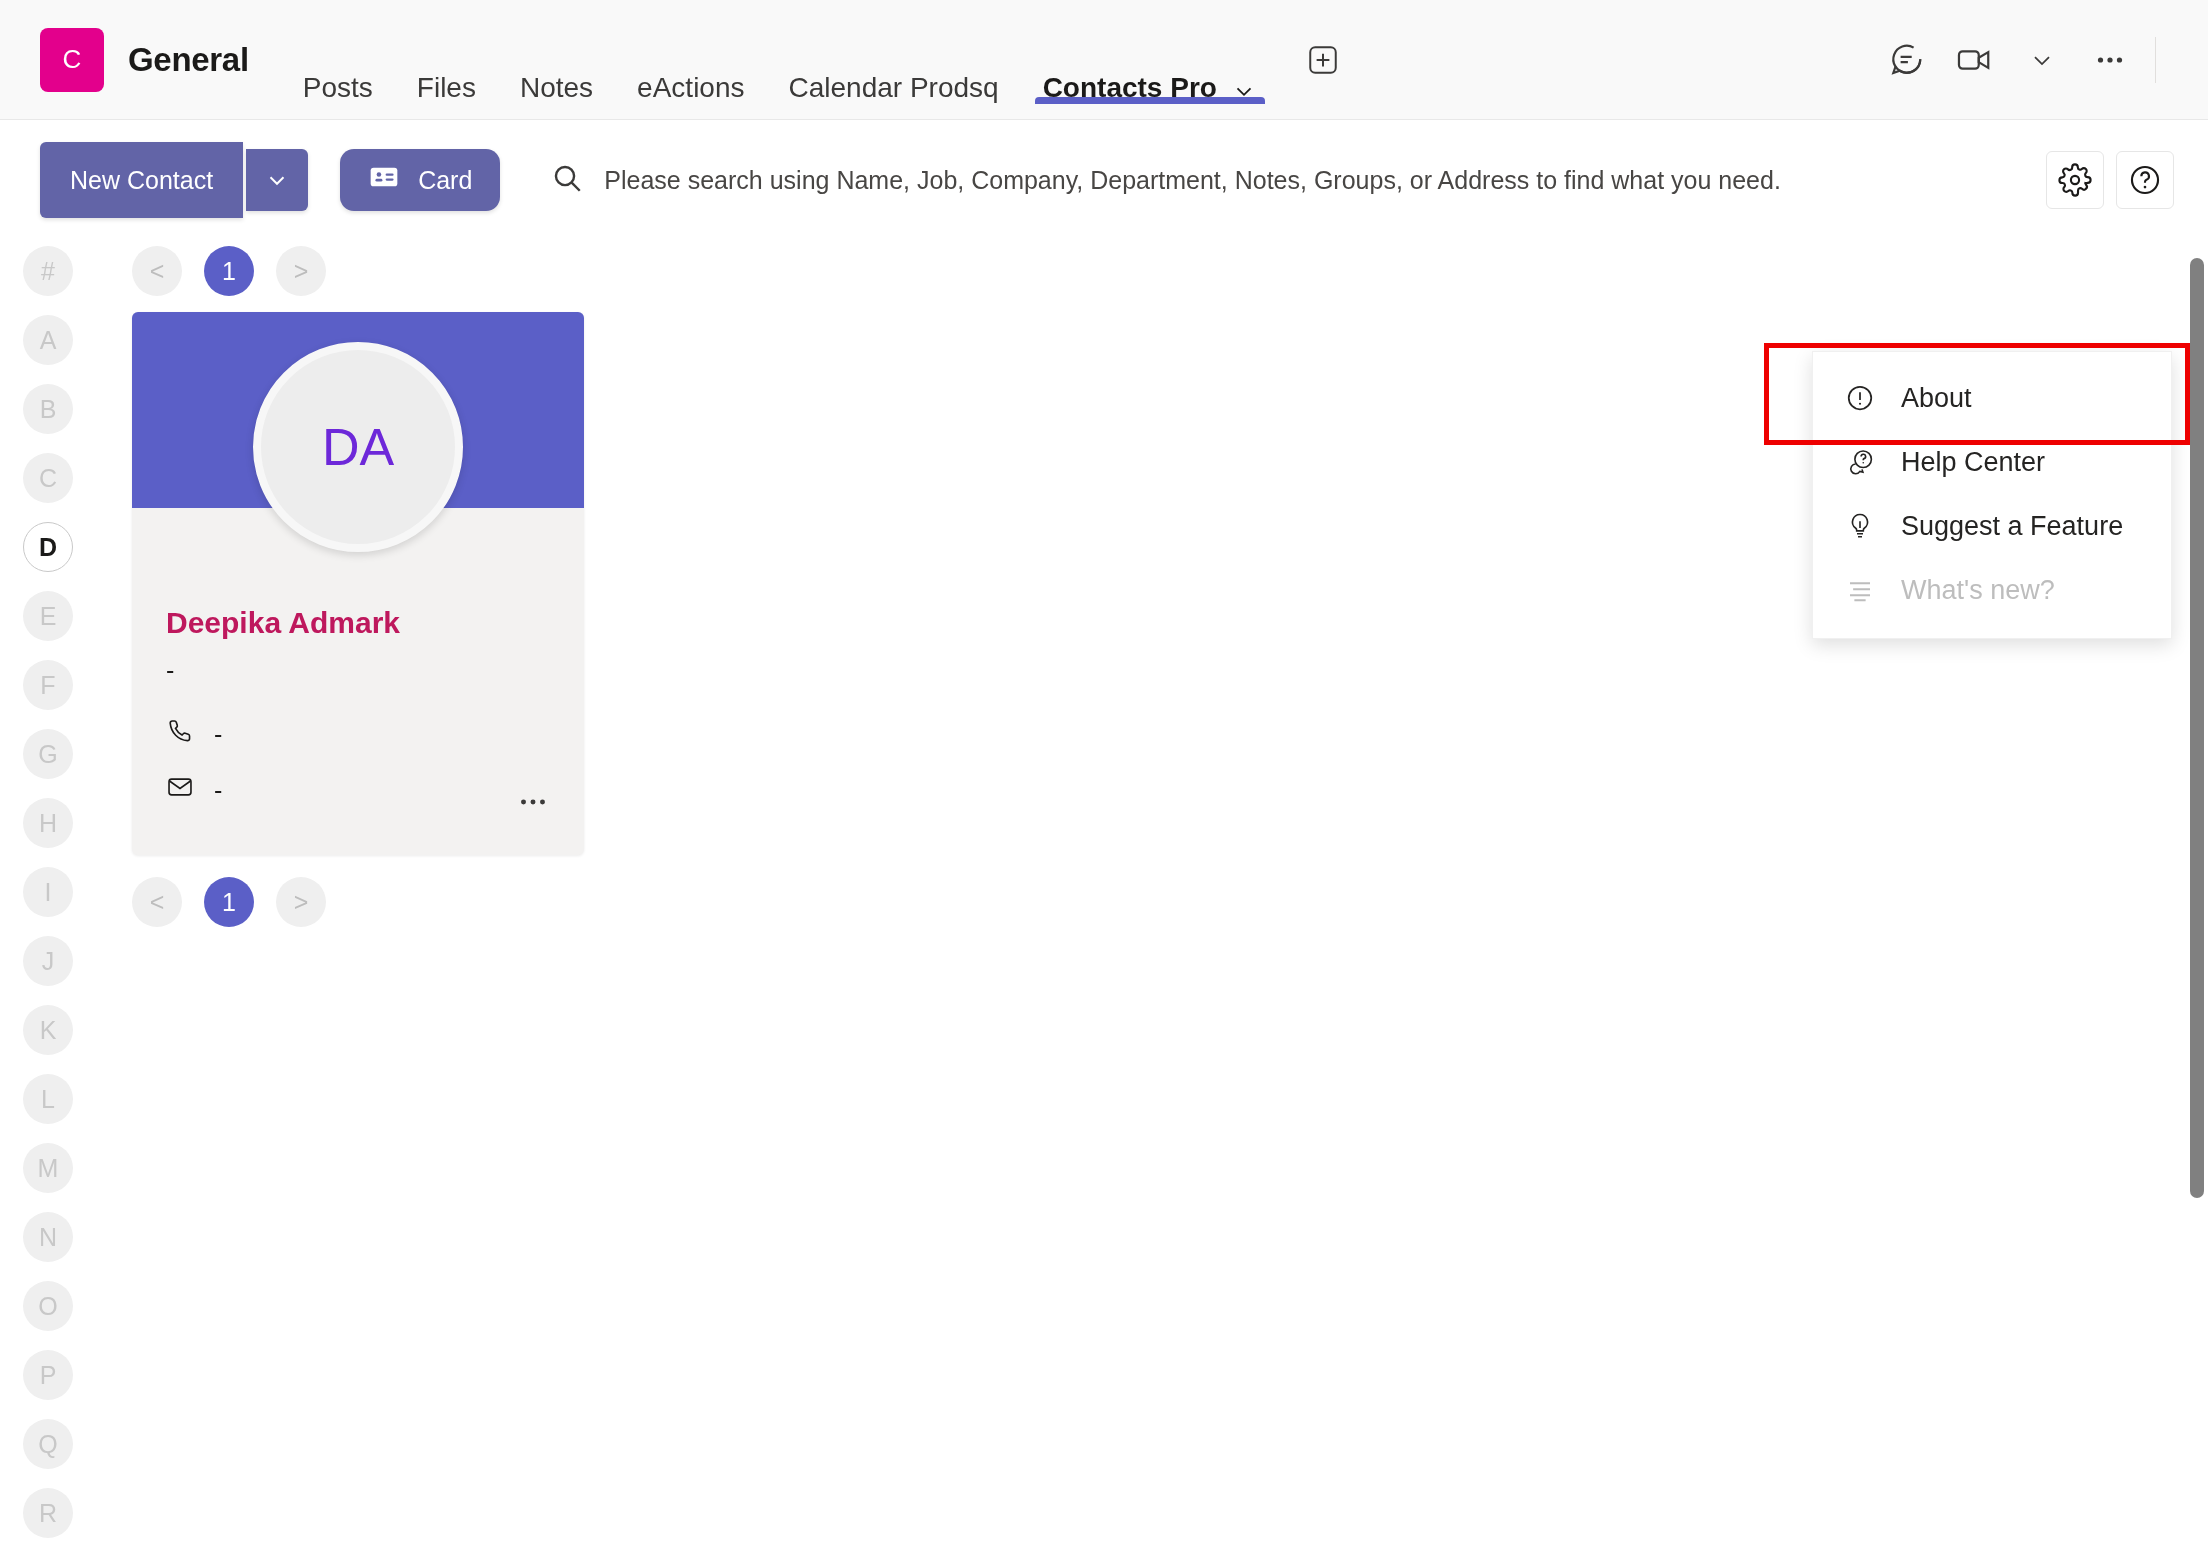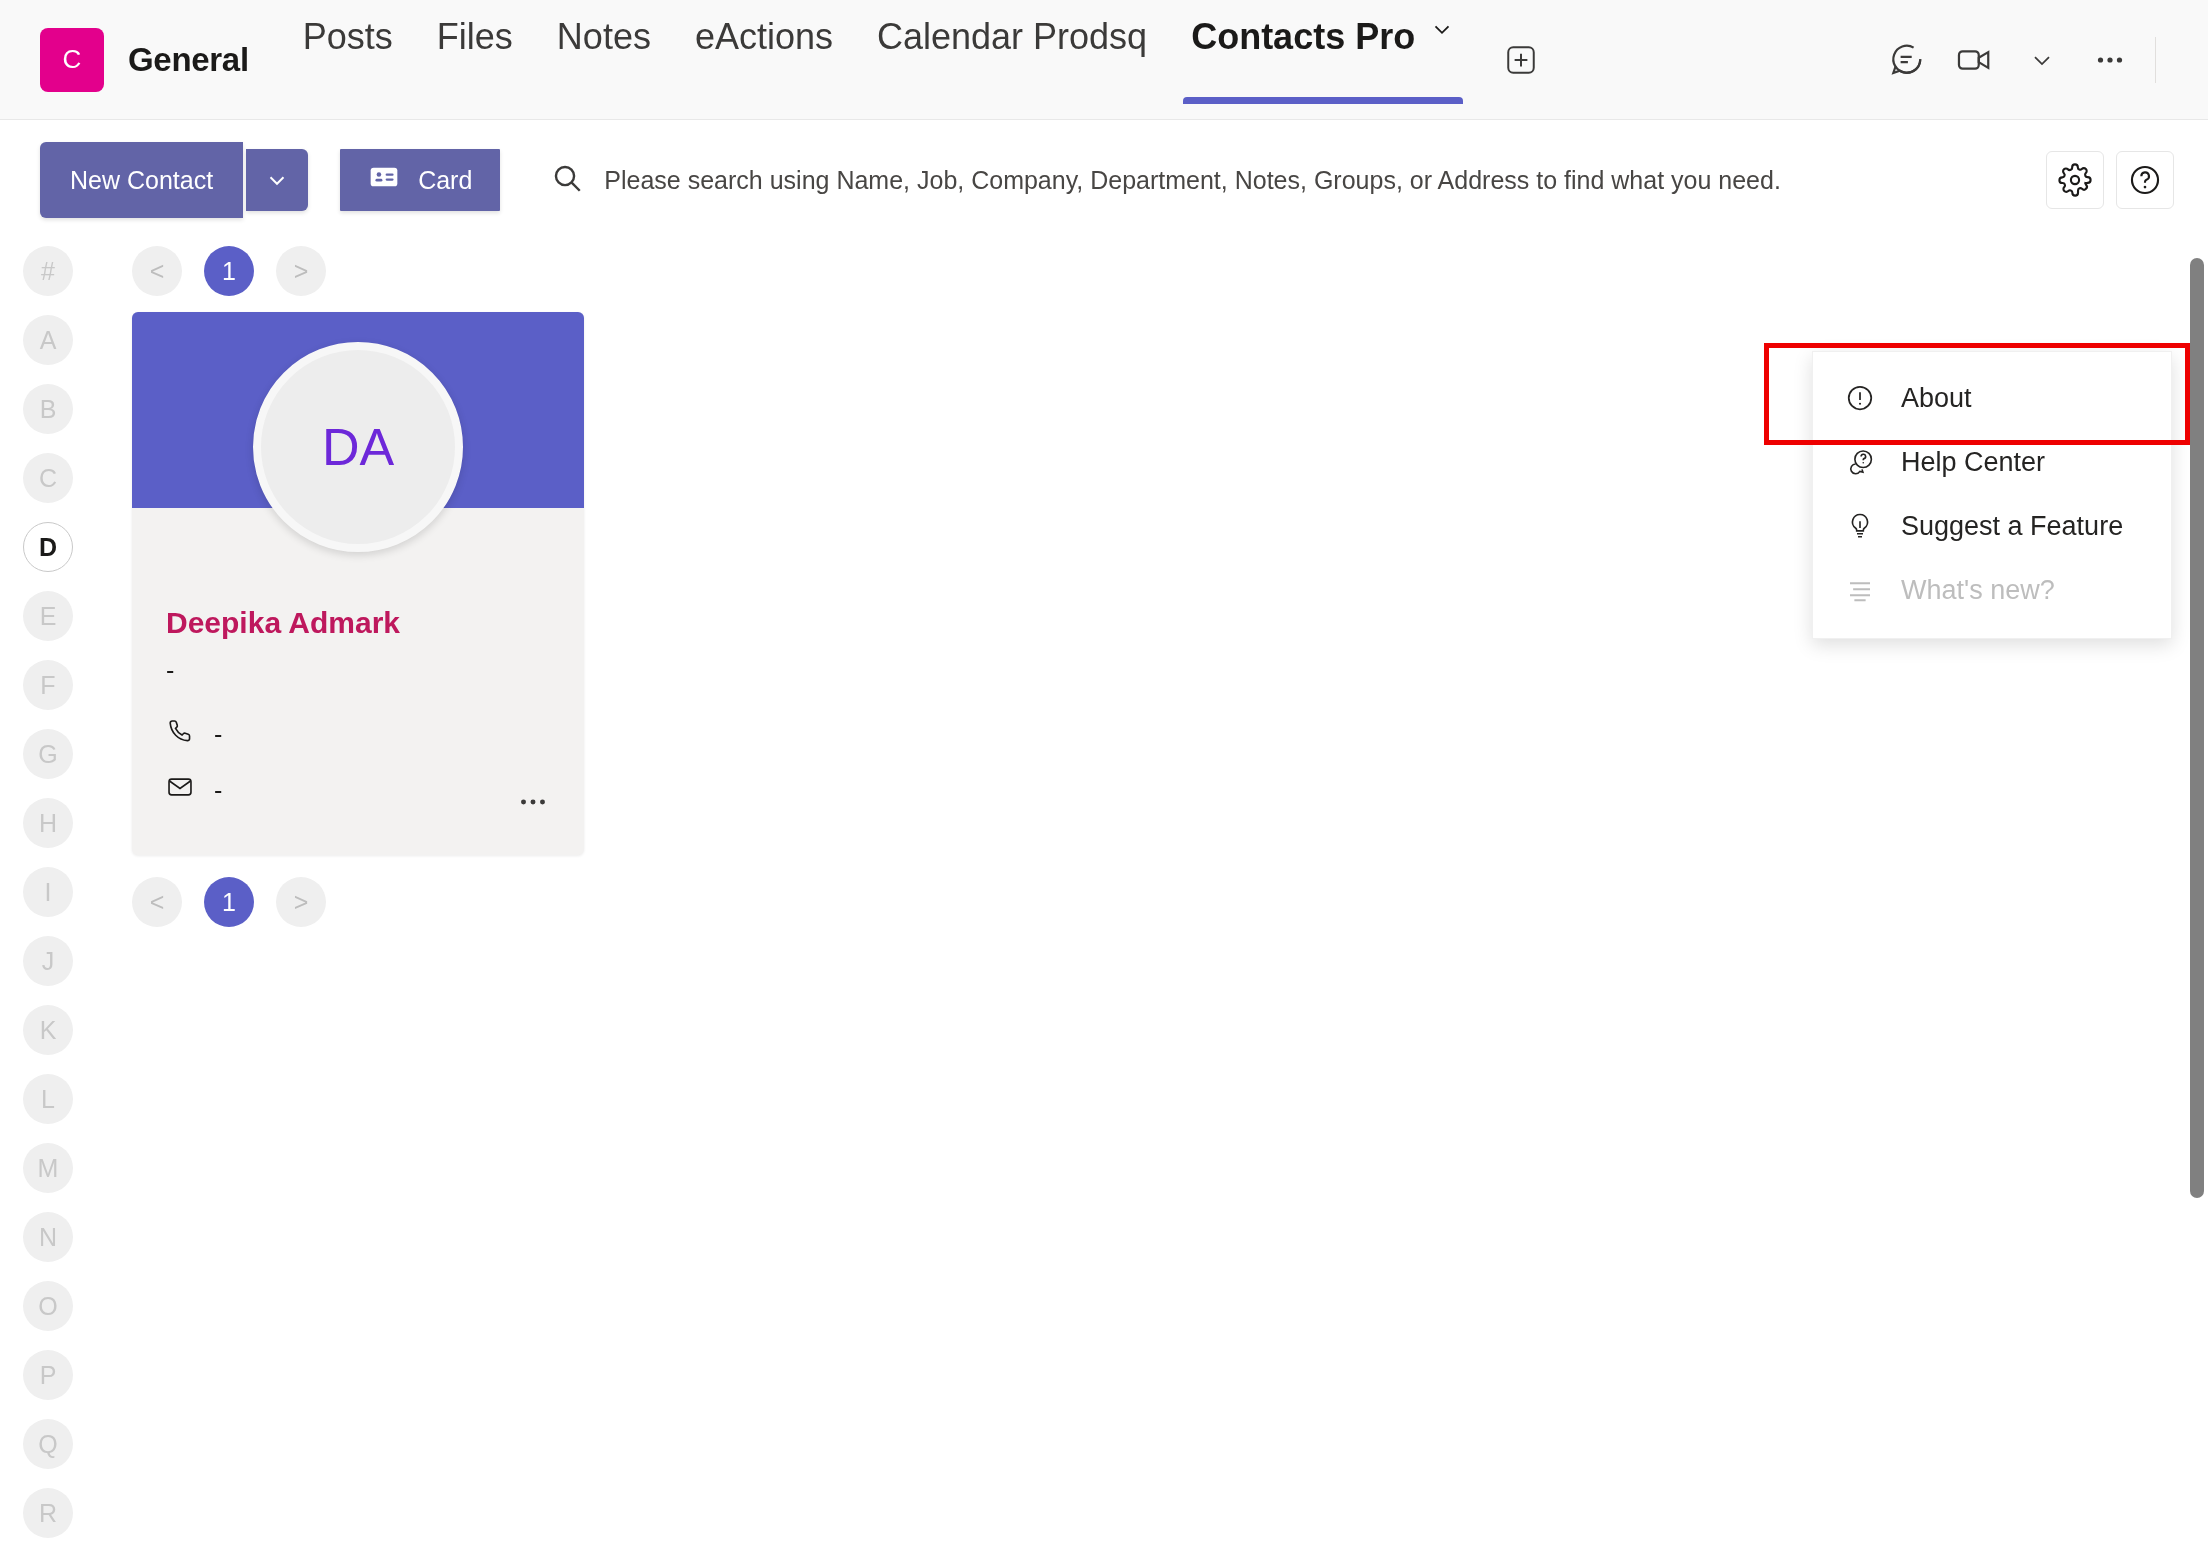--- a/index.html
+++ b/index.html
@@ -38,23 +38,23 @@
   }
   .tabs {
     display: flex;
     align-items: center;
     height: 120px;
     margin-left: 32px;
   }
   .tab {
     position: relative;
     height: 88px;
-    display: flex; align-items: flex-start;
+    display: flex; align-items: flex-end;
     padding: 0 22px;
-    font-size: 36px;
+    font-size: 28px;
     color: #3b3a39;
     white-space: nowrap;
     cursor: pointer;
   }
   .tab.active { font-weight: bold; color: #1b1a19; }
   .tab.active::after {
     content: "";
     position: absolute;
     left: 14px; right: 14px; bottom: 0;
     height: 7px;
@@ -122,21 +122,21 @@
     cursor: pointer;
     box-shadow: 0 2px 4px rgba(0,0,0,.12);
   }
   .btn-card {
     background: #6264a7;
     color: #fff;
     border: none;
     height: 62px;
     padding: 0 28px;
     margin-left: 32px;
-    border-radius: 1px;
+    border-radius: 14px;
     display: flex; align-items: center; gap: 18px;
     font-size: 25px;
     cursor: pointer;
     font-family: inherit;
     box-shadow: 0 2px 4px rgba(0,0,0,.12);
     text-align: right;
   }
   .searchwrap {
     flex: 1;
     display: flex;

